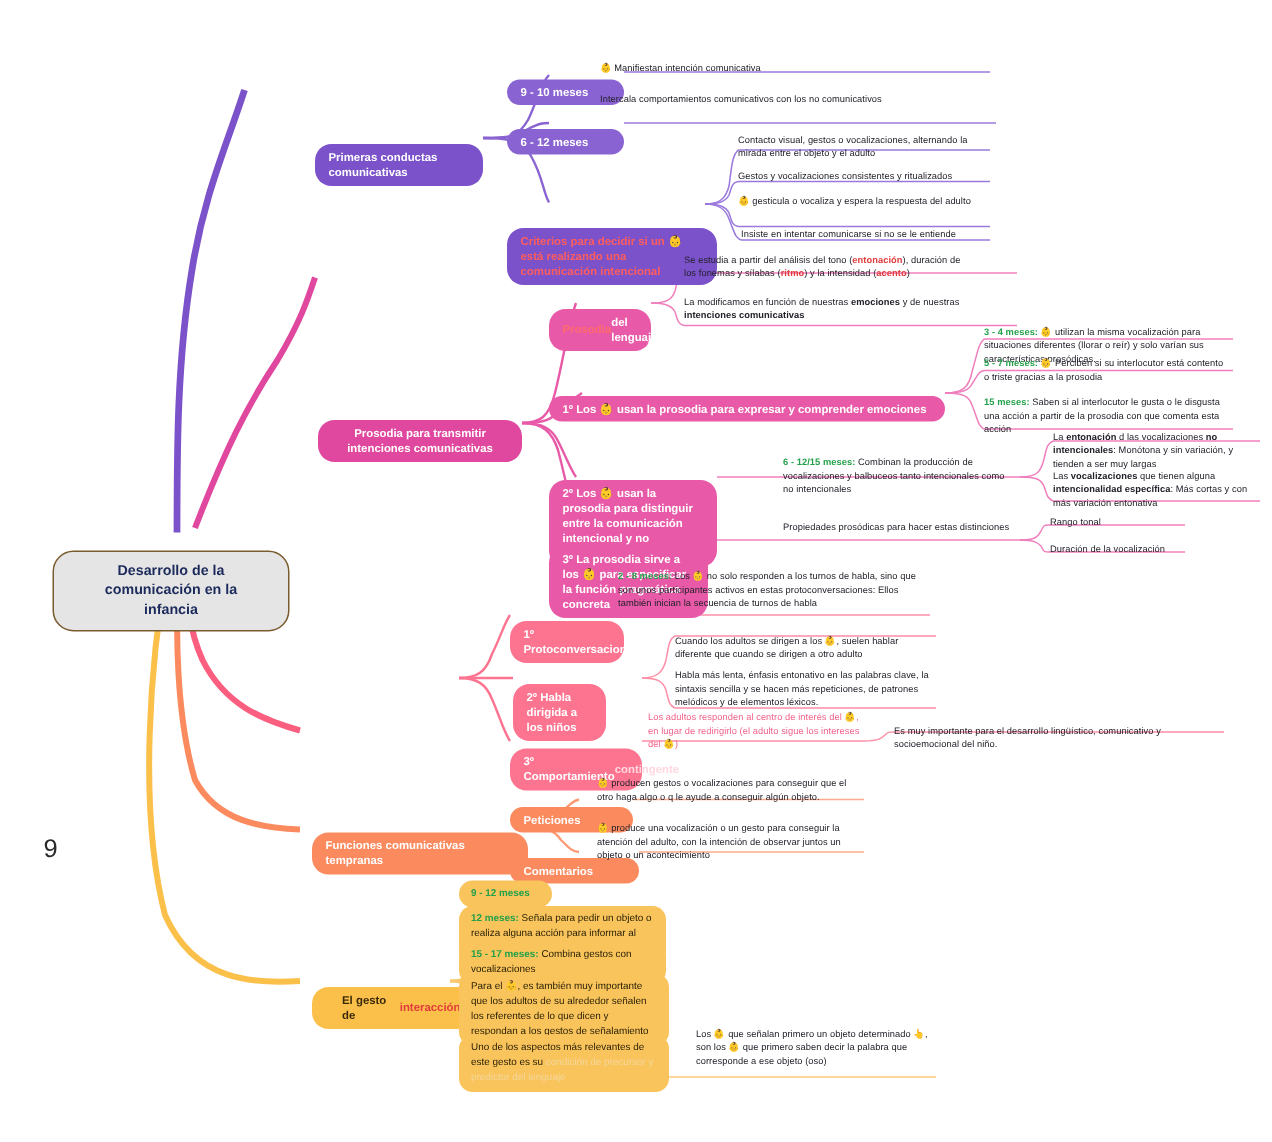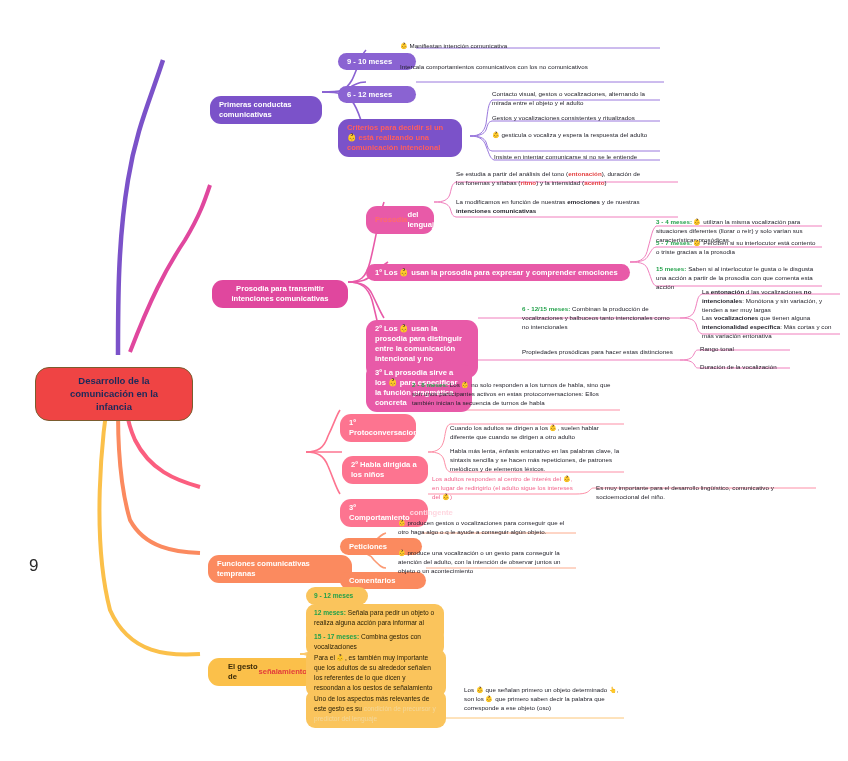--- a/index.html
+++ b/index.html
@@ -11,21 +11,21 @@
     overflow: hidden;
     position: relative;
   }
   #canvas { position:absolute; inset:0; width:848px; height:761px; }
   svg.wires { position:absolute; left:0; top:0; width:848px; height:761px; pointer-events:none; }
 
   .node { position:absolute; display:flex; align-items:center;margin-top:12px; }
 
   
   .root {
-    border:1.6px solid #7a5c2e; border-radius:14px; background:#ef4444;
+    border:1.6px solid #7a5c2e; border-radius:14px; background:#e5e5e5;
     color:#1b2a5b; font-weight:bold; font-size:9.5px; line-height:1.35;
     text-align:center; padding:7px 19px; justify-content:center;
   }
 
   
   .pill { border-radius:11px; padding:3.5px 9px; color:#ffffff; font-weight:bold;
           font-size:7.6px; line-height:1.35; }
   .pill.purple { background:#7b52c9; }
   .pill.purple2 { background:#8a63d2; }
   .pill.magenta { background:#e0479e; }
@@ -131,21 +131,21 @@
   <div class="node root" style="left:35px; top:355px; width:158px;">Desarrollo de la comunicación en la infancia</div>
 
   <div class="node pill purple" style="left:210px; top:84px; width:112px;">Primeras conductas comunicativas</div>
 
   <div class="node pill purple2" style="left:338px; top:41px; width:78px;">9 - 10 meses</div>
   <div class="leaf" style="left:400px; top:42px; width:240px;">👶 Manifiestan intención comunicativa</div>
 
   <div class="node pill purple2" style="left:338px; top:74px; width:78px;">6 - 12 meses</div>
   <div class="leaf" style="left:400px; top:63px; width:250px;">Intercala comportamientos comunicativos con los no comunicativos</div>
 
-  <div class="node pill purple" style="left:338px; top:107px; width:124px;">
+  <div class="node pill purple" style="left:338px; top:140px; width:140px;">
       <span style="color:#ff5d5d">Criterios para decidir si un 👶 está realizando una comunicación intencional</span>
     </div>
 
   <div class="leaf" style="left:492px; top:90px; width:166px;">Contacto visual, gestos o vocalizaciones, alternando la mirada entre el objeto y el adulto</div>
   <div class="leaf" style="left:492px; top:114px; width:166px;">Gestos y vocalizaciones consistentes y ritualizados</div>
   <div class="leaf" style="left:492px; top:131px; width:166px;">👶 gesticula o vocaliza y espera la respuesta del adulto</div>
   <div class="leaf" style="left:494px; top:153px; width:166px;">Insiste en intentar comunicarse si no se le entiende</div>
 
   <div class="node pill magenta" style="left:212px; top:268px; width:136px; justify-content:center; text-align:center;">Prosodia para transmitir intenciones comunicativas</div>
 
@@ -166,37 +166,37 @@
   <div class="node pill magenta2" style="left:366px; top:352px; width:106px;">3º La prosodia sirve a los 👶 para especificar la función pragmática concreta</div>
   <div class="leaf" style="left:522px; top:348px; width:156px;">Propiedades prosódicas para hacer estas distinciones</div>
   <div class="leaf" style="left:700px; top:345px; width:120px;">Rango tonal</div>
   <div class="leaf" style="left:700px; top:363px; width:120px;">Duración de la vocalización</div>
 
 
   <div class="node pill rose2" style="left:340px; top:402px; width:76px;">1º Protoconversaciones</div>
   <div class="leaf" style="left:620px; top:381px; width:0px;"></div>
   <div class="leaf" style="left:412px; top:381px; width:206px;"><span class="mo-green">2 - 8 meses:</span> Los 👶 no solo responden a los turnos de habla, sino que son unos participantes activos en estas protoconversaciones: Ellos también inician la secuencia de turnos de habla</div>
 
-  <div class="node pill rose2" style="left:342px; top:444px; width:86px;">2º Habla dirigida a los niños</div>
+  <div class="node pill rose2" style="left:342px; top:444px; width:62px;">2º Habla dirigida a los niños</div>
   <div class="leaf" style="left:450px; top:424px; width:172px;">Cuando los adultos se dirigen a los 👶, suelen hablar diferente que cuando se dirigen a otro adulto</div>
   <div class="leaf" style="left:450px; top:447px; width:172px;">Habla más lenta, énfasis entonativo en las palabras clave, la sintaxis sencilla y se hacen más repeticiones, de patrones melódicos y de elementos léxicos.</div>
 
   <div class="node pill rose2" style="left:340px; top:487px; width:88px;">3º Comportamiento <span style="color:#ffd7e0">contingente</span></div>
   <div class="leaf" style="left:432px; top:475px; width:146px; color:#f2628a;">Los adultos responden al centro de interés del 👶, en lugar de redirigirlo (el adulto sigue los intereses del 👶)</div>
   <div class="leaf" style="left:596px; top:484px; width:210px;">Es muy importante para el desarrollo lingüístico, comunicativo y socioemocional del niño.</div>
 
   <div class="node pill coral" style="left:208px; top:543px; width:144px;">Funciones comunicativas tempranas</div>
 
   <div class="node pill coral" style="left:340px; top:526px; width:82px;">Peticiones</div>
   <div class="leaf" style="left:398px; top:519px; width:178px;">👶 producen gestos o vocalizaciones para conseguir que el otro haga algo o q le ayude a conseguir algún objeto.</div>
 
   <div class="node pill coral" style="left:340px; top:560px; width:86px;">Comentarios</div>
   <div class="leaf" style="left:398px; top:549px; width:178px;">👶 produce una vocalización o un gesto para conseguir la atención del adulto, con la intención de observar juntos un objeto o un acontecimiento</div>
 
-  <div class="node pill orange" style="left:208px; top:646px; width:108px;padding-left:20px;">El gesto de <span style="color:#e23b3b">señalamiento</span></div>
+  <div class="node pill orange" style="left:208px; top:646px; width:108px;padding-left:20px;">El gesto de <span style="color:#e23b3b">interacción</span></div>
 
   <div class="box amber" style="left:306px; top:587px; width:62px;"><span class="mo-green">9 - 12 meses</span></div>
   <div class="box amber" style="left:306px; top:604px; width:138px;"><span class="mo-green">12 meses:</span> Señala para pedir un objeto o realiza alguna acción para informar al interlocutor</div>
   <div class="box amber" style="left:306px; top:628px; width:138px;"><span class="mo-green">15 - 17 meses:</span> Combina gestos con vocalizaciones</div>
   <div class="box amber" style="left:306px; top:649px; width:140px;">Para el 👶, es también muy importante que los adultos de su alrededor señalen los referentes de lo que dicen y respondan a los gestos de señalamiento</div>
   <div class="box amber" style="left:306px; top:690px; width:140px;">Uno de los aspectos más relevantes de este gesto es su <span style="color:#f3d79a">condición de precursor y predictor del lenguaje</span></div>
   <div class="leaf" style="left:464px; top:686px; width:164px;">Los 👶 que señalan primero un objeto determinado 👆, son los 👶 que primero saben decir la palabra que corresponde a ese objeto (oso)</div>
 
 </div>
 

